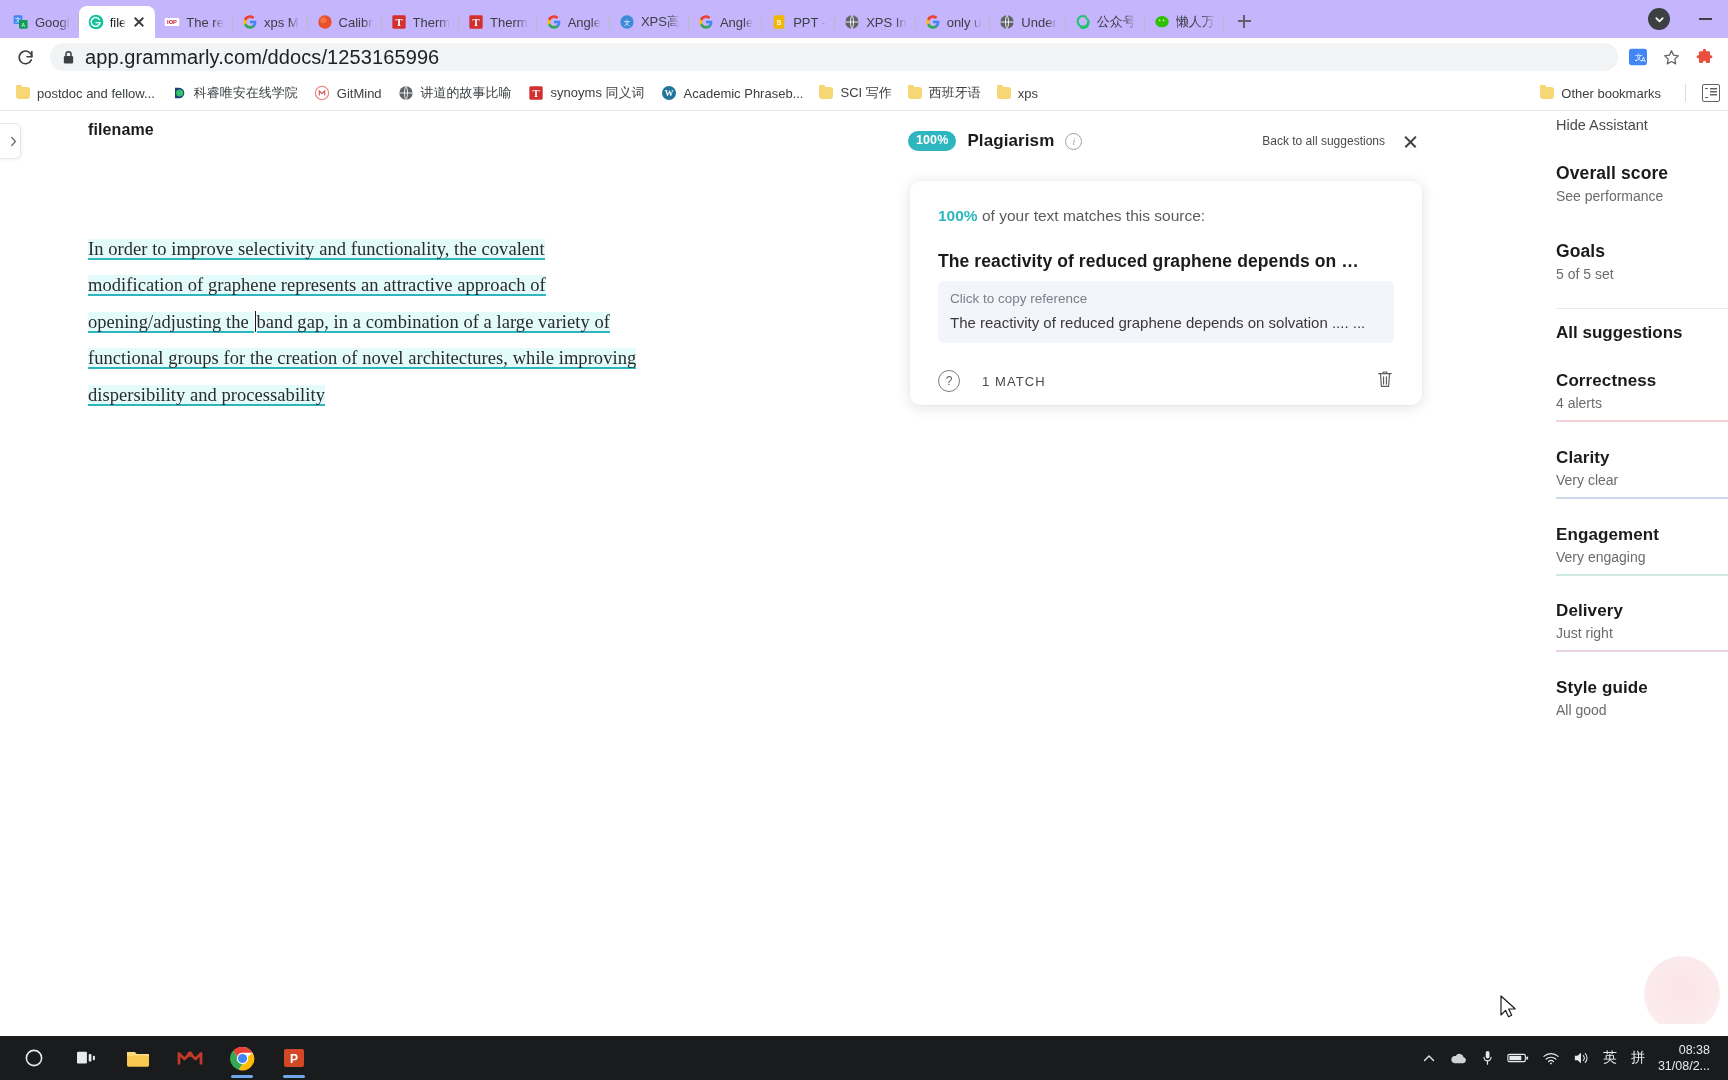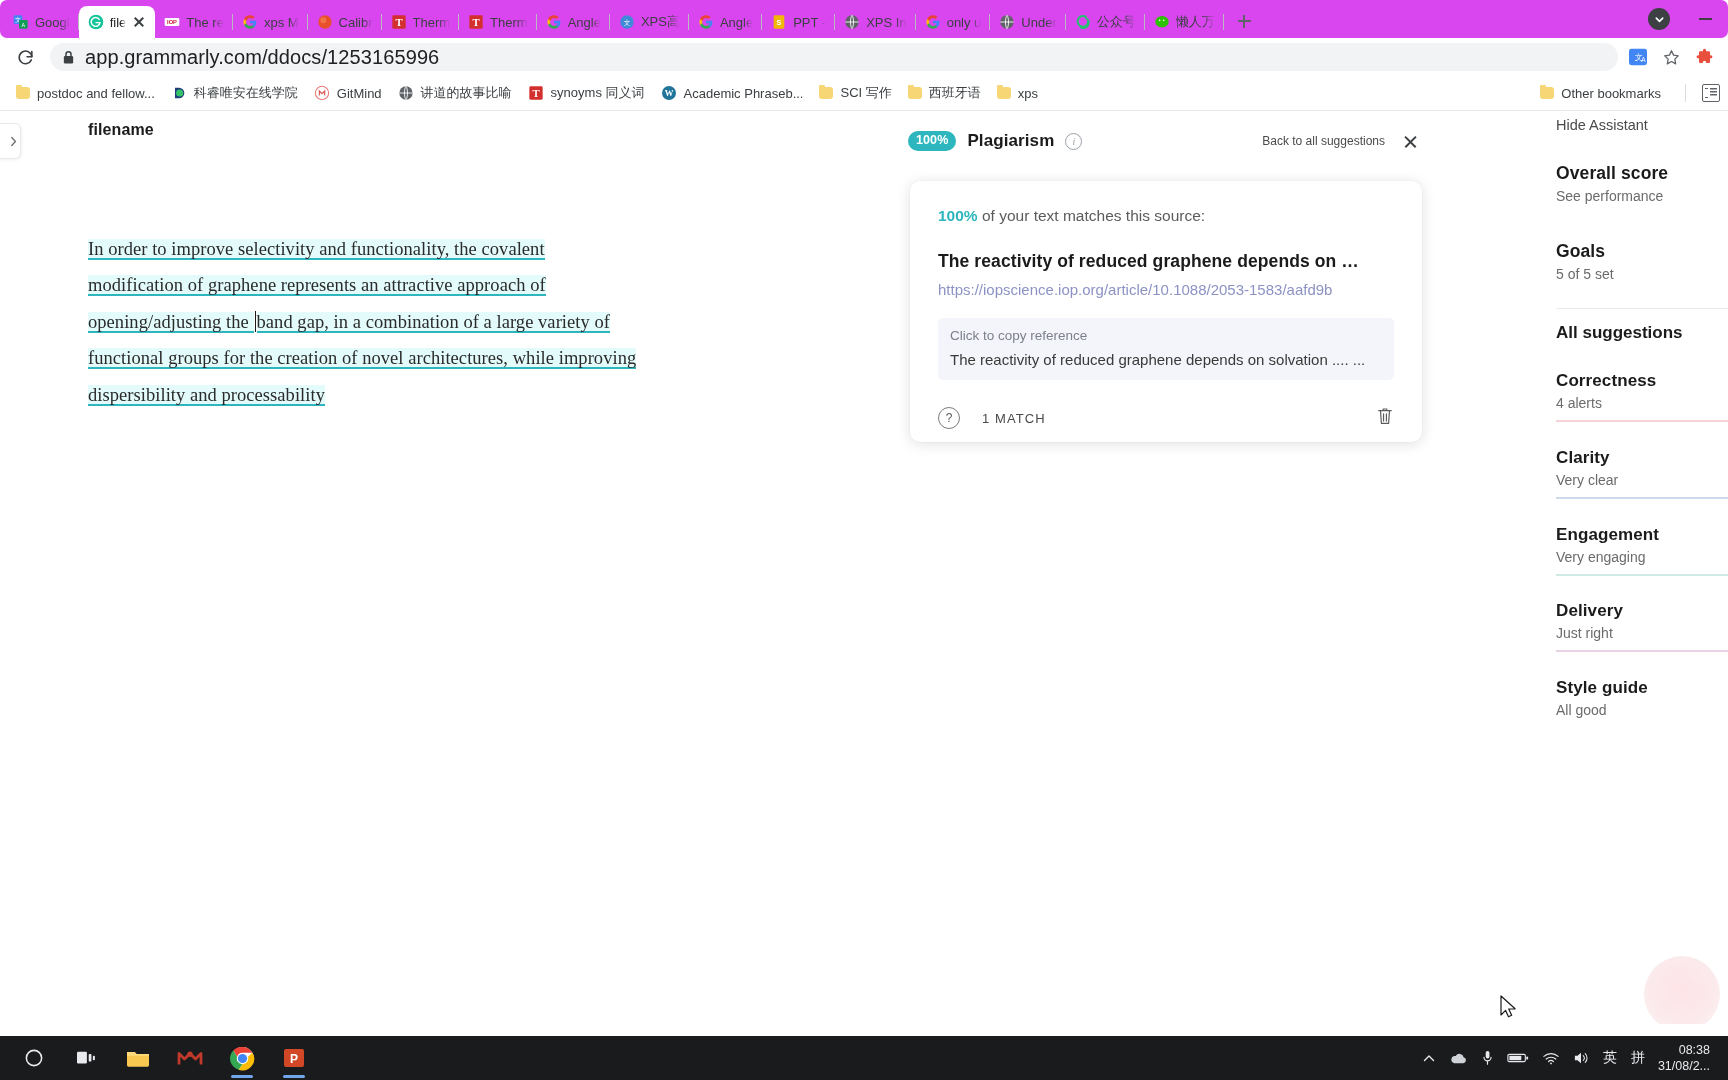--- a/index.html
+++ b/index.html
@@ -5,22 +5,22 @@
   html,body{margin:0;padding:0;}
   body{
     width:1728px;height:1080px;overflow:hidden;
     font-family:"Liberation Sans","DejaVu Sans",sans-serif;
     background:#ffffff;
     -webkit-font-smoothing:antialiased;
   }
   
   .browser{position:absolute;inset:0;display:flex;flex-direction:column;}
   .tabstrip{
-    height:38px;background:#d946ef;display:flex;align-items:flex-end;
-    padding-left:4px;position:relative;flex:0 0 38px;border-radius:7px;
+    height:38px;background:#c4b5fd;display:flex;align-items:flex-end;
+    padding-left:4px;position:relative;flex:0 0 38px;
   }
   .tab{
     display:flex;align-items:center;gap:6px;
     height:32px;padding:0 9px;max-width:92px;min-width:60px;
     font-size:13px;color:#3c4043;position:relative;
     border-radius:8px 8px 0 0;white-space:nowrap;overflow:hidden;
     box-sizing:border-box;
   }
   .tab .tlabel{overflow:hidden;text-overflow:clip;white-space:nowrap;
     -webkit-mask-image:linear-gradient(to right,#000 72%,transparent 100%);
@@ -493,21 +493,20 @@
           <span class="backlink">Back to all suggestions</span>
           <span class="xclose"></span>
         </span>
       </div>
 
       <div class="plagcard">
         <div class="matchline">
           <b>100%</b><span> of your text matches this source:</span>
         </div>
         <div class="srctitle">The reactivity of reduced graphene depends on …</div>
-        <div class="srcurl">https://iopscience.iop.org/article/10.1088/2053-1583/aafd9b</div>
         <div class="refbox">
           <div class="reflabel">Click to copy reference</div>
           <div class="reftext">The reactivity of reduced graphene depends on solvation .... ...</div>
         </div>
         <div class="cardfoot">
           <span class="qmark">?</span>
           <span class="matchcount">1 MATCH</span>
           <span class="trash">
             <svg width="18" height="20" viewBox="0 0 20 22">
               <path d="M3 5h14M8 5V3.2h4V5M5 5l1 14.2h8L15 5M8.4 8.6v8M11.6 8.6v8" stroke="#5c5c5c" stroke-width="1.3" fill="none" stroke-linecap="round" stroke-linejoin="round"></path>

